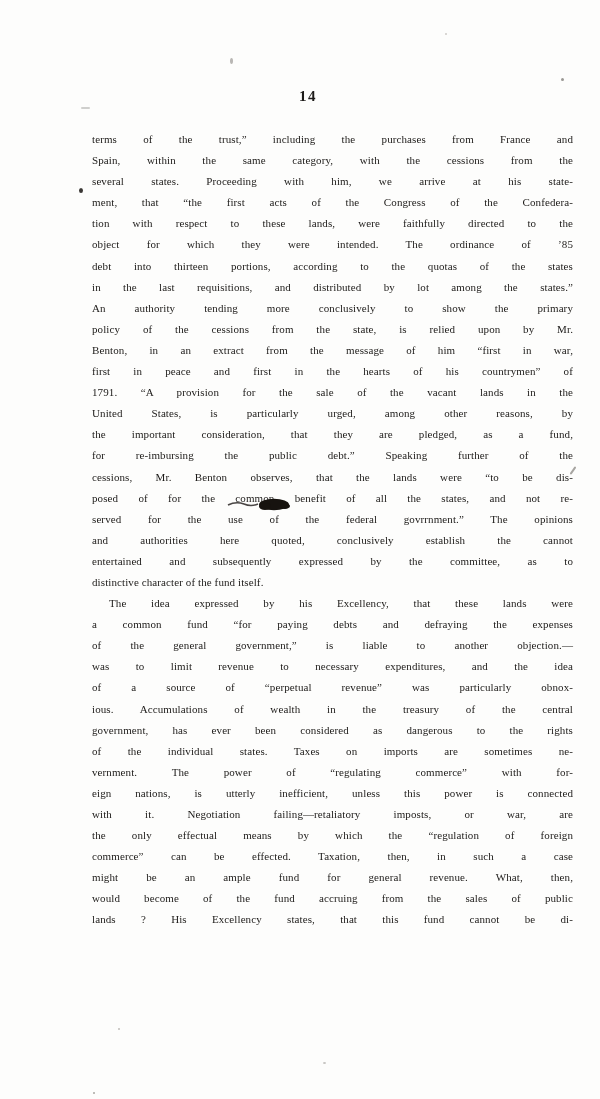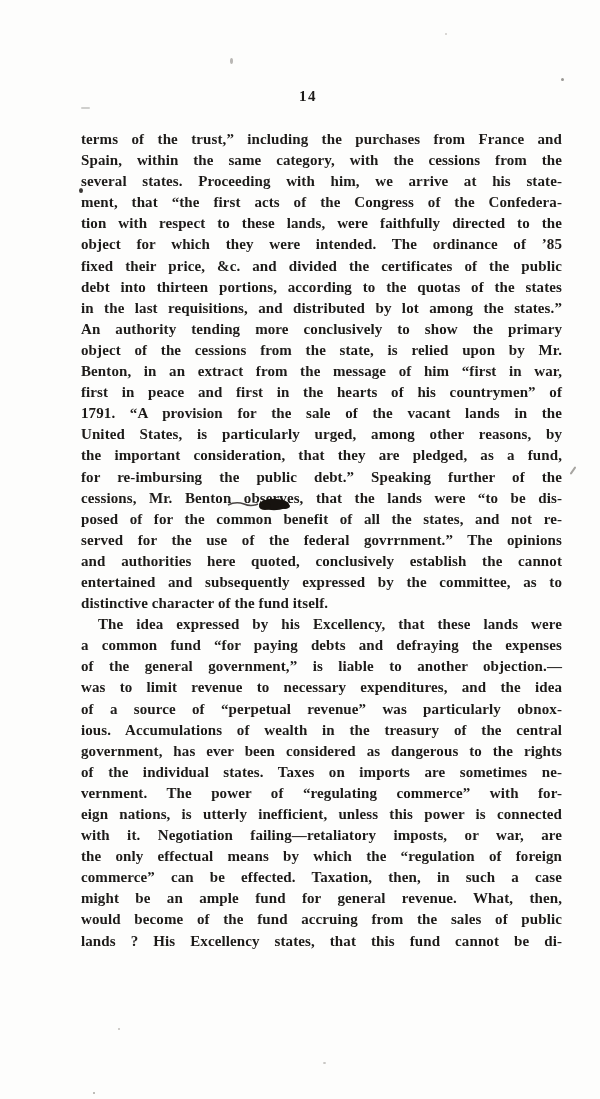--- a/index.html
+++ b/index.html
@@ -3,22 +3,22 @@
 <meta charset="utf-8">
 <style>
   html,body{margin:0;padding:0;}
   body{font-family:"Liberation Serif", serif;}
   .page{position:relative;width:600px;height:1099px;overflow:hidden;margin-left:25px;}
   .page-number{
     position:absolute;top:88px;left:0;width:566px;
     text-align:center;font-weight:700;font-size:15px;letter-spacing:1.5px;
   }
   .text-block{
-    position:absolute;left:56px;top:129px;width:481px;
-    font-weight:700;font-size:15px;line-height:21.1px;
+    position:absolute;left:67px;top:129px;width:481px;
+    font-weight:400;font-size:11px;line-height:21.1px;
     letter-spacing:0.1px;
   }
   .tl{text-align:justify;text-align-last:justify;white-space:normal;}
   .tl.no-just{text-align-last:left;}
   .tl.indent{text-indent:17px;}
   .ink-blot{position:absolute;left:202px;top:496px;}
   .speck{position:absolute;border-radius:50%;}
   .sp1{left:54px;top:188px;width:4px;height:5px;background:#3a3734;}
   .sp2{left:56px;top:107px;width:9px;height:2px;background:#cfcfcd;border-radius:1px;}
   .sp3{left:205px;top:58px;width:3px;height:6px;background:#b9b7b4;}
@@ -38,25 +38,24 @@
 <div class="page">
   <div class="page-number" style="color: rgb(29, 27, 25);">14</div>
 
   <div class="text-block" style="color: rgb(29, 27, 25);">
       <div class="tl">terms of the trust,” including the purchases from France and</div>
       <div class="tl">Spain, within the same category, with the cessions from the</div>
       <div class="tl">several states. Proceeding with him, we arrive at his state-</div>
       <div class="tl">ment, that “the first acts of the Congress of the Confedera-</div>
       <div class="tl">tion with respect to these lands, were faithfully directed to the</div>
       <div class="tl">object for which they were intended. The ordinance of ’85</div>
-      <div class="tl">fixed their price, &amp;c. and divided the certificates of the public</div>
       <div class="tl">debt into thirteen portions, according to the quotas of the states</div>
       <div class="tl">in the last requisitions, and distributed by lot among the states.”</div>
       <div class="tl">An authority tending more conclusively to show the primary</div>
-      <div class="tl">object of the cessions from the state, is relied upon by Mr.</div>
+      <div class="tl">policy of the cessions from the state, is relied upon by Mr.</div>
       <div class="tl">Benton, in an extract from the message of him “first in war,</div>
       <div class="tl">first in peace and first in the hearts of his countrymen” of</div>
       <div class="tl">1791. “A provision for the sale of the vacant lands in the</div>
       <div class="tl">United States, is particularly urged, among other reasons, by</div>
       <div class="tl">the important consideration, that they are pledged, as a fund,</div>
       <div class="tl">for re-imbursing the public debt.” Speaking further of the</div>
       <div class="tl">cessions, Mr. Benton observes, that the lands were “to be dis-</div>
       <div class="tl">posed of for the common benefit of all the states, and not re-</div>
       <div class="tl">served for the use of the federal govrrnment.” The opinions</div>
       <div class="tl">and authorities here quoted, conclusively establish the cannot</div>

